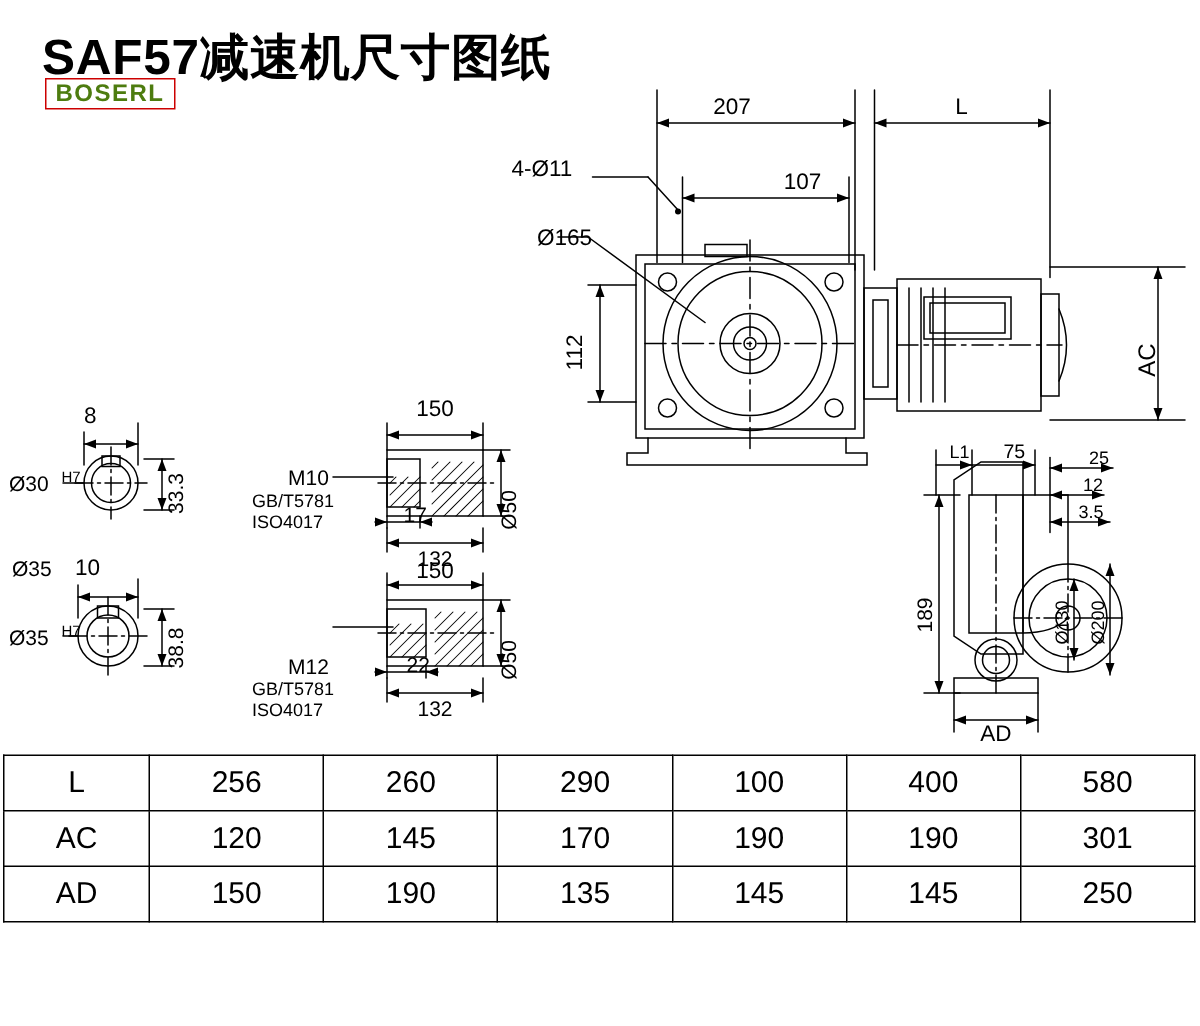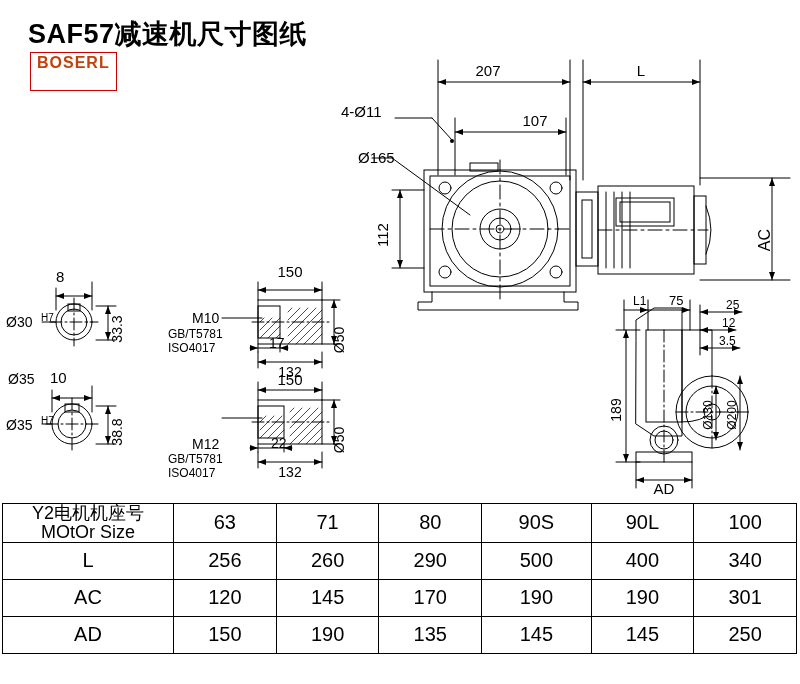--- a/index.html
+++ b/index.html
@@ -6,28 +6,28 @@
   body{
     width:800px;height:684px;background:#ffffff;
     font-family:"Liberation Sans",sans-serif;
     color:#000;position:relative;overflow:hidden;
   }
   .page{position:relative;width:800px;height:684px;}
 
   
   .title{
     position:absolute;left:28px;top:16px;
-    font-size:27px;font-weight:bold;letter-spacing:0.5px;
+    font-size:33px;font-weight:bold;letter-spacing:0.5px;
     white-space:nowrap;
   }
   .logo{
     position:absolute;left:30px;top:52px;
     border:1.5px solid #c00;
-    padding:1px 6px 18px 6px;
-    font-size:16px;font-weight:bold;color:#c2410c;
+    padding:1px 6px 0 6px;
+    font-size:16px;font-weight:bold;color:#4d7c0f;
     letter-spacing:1px;background:#fff;
   }
 
   
   .svgwrap{position:absolute;left:0;top:0;width:800px;height:684px;border-radius:25px;}
   svg{overflow:visible;}
 
   
   .spec-table{
     position:absolute;left:2px;top:503px;
@@ -364,39 +364,27 @@
       <text x="712" y="415" text-anchor="middle" transform="rotate(-90 712 415)" font-size="12">Ø130</text>
       <text x="736" y="415" text-anchor="middle" transform="rotate(-90 736 415)" font-size="12">Ø200</text>
       <text x="664" y="494" text-anchor="middle" font-size="15">AD</text>
     </g>
   </svg>
   </div>
 
   <table class="spec-table">
     <tbody>
       <tr>
-        <td class="head">
-          <span class="cn">Y2电机机座号</span>
-          <span class="en">MOtOr Size</span>
-        </td>
-        <td>63</td>
-        <td>71</td>
-        <td>80</td>
-        <td>90S</td>
-        <td>90L</td>
-        <td>100</td>
-      </tr>
-      <tr>
         <td class="lbl">L</td>
         <td>256</td>
         <td>260</td>
         <td>290</td>
-        <td>500</td>
+        <td>100</td>
         <td>400</td>
-        <td>340</td>
+        <td>580</td>
       </tr>
       <tr>
         <td class="lbl">AC</td>
         <td>120</td>
         <td>145</td>
         <td>170</td>
         <td>190</td>
         <td>190</td>
         <td>301</td>
       </tr>

